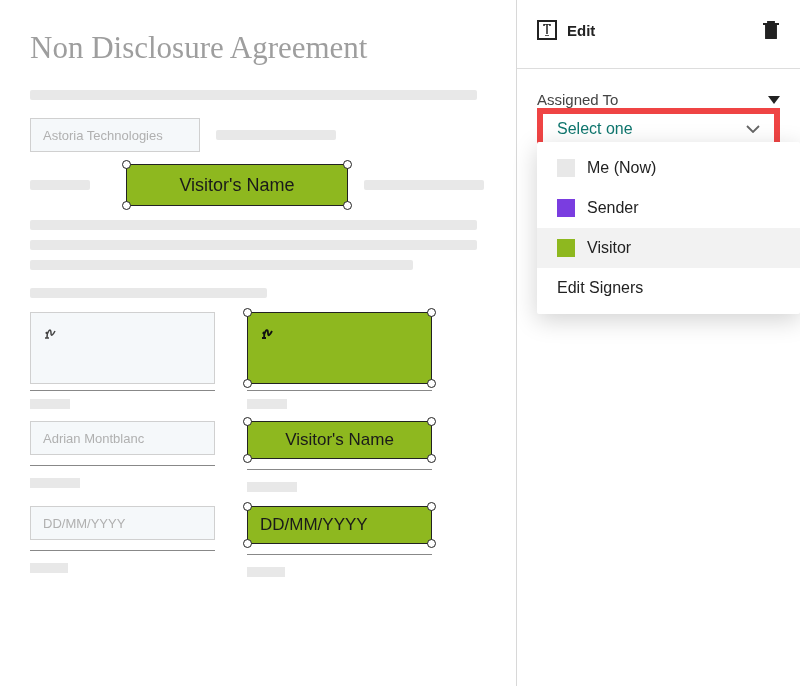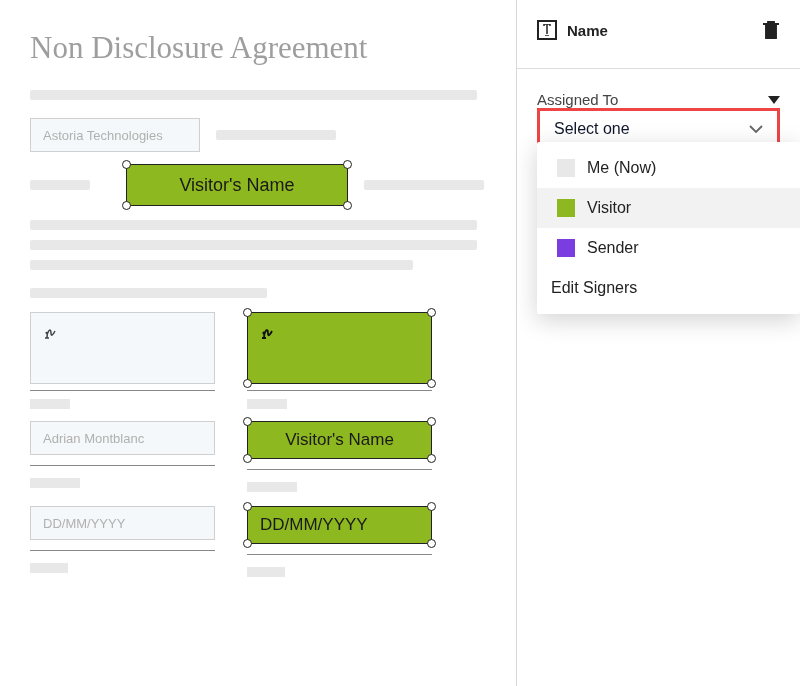--- a/index.html
+++ b/index.html
@@ -201,28 +201,28 @@
       color: #444;
     }
     .triangle-down {
       width: 0;
       height: 0;
       border-left: 6px solid transparent;
       border-right: 6px solid transparent;
       border-top: 8px solid #222;
     }
     .select-box {
-      border: 3px solid #ef4444;
+      border: 6px solid #ef4444;
       height: 42px;
       display: flex;
       align-items: center;
       justify-content: space-between;
       padding: 12px 14px;
       font-size: 16px;
-      color: #0f172a;
+      color: #0f766e;
       cursor: pointer;
     }
     .chevron {
       width: 14px;
       height: 8px;
     }
     .dropdown {
       position: absolute;
       top: 142px;
       left: 20px;
@@ -245,21 +245,21 @@
       background: #f2f2f2;
     }
     .color-swatch {
       width: 18px;
       height: 18px;
     }
     .swatch-gray { background: #e8e8e8; }
     .swatch-purple { background: #7a3de0; }
     .swatch-green { background: #8eb81f; }
     .dropdown-item.edit {
-      padding-left: 14px;
+      padding-left: 20px;
     }
     .divider {
       height: 1px;
       background: #ddd;
       margin: 0 18px;
       margin-top: 26px;
     }
   </style>
 </head>
 <body>
@@ -364,21 +364,21 @@
   </div>
 
   <div class="props-panel">
     <div class="props-header">
       <div class="props-header-left">
         <div class="text-icon">
           <svg width="8" height="12" viewBox="0 0 8 12">
               <path d="M4 0 L4 10 M2 12 L6 12 M1 0 L7 0 M1 0 L1 2 M7 0 L7 2" stroke="#222" stroke-width="1.5" fill="none"></path>
             </svg>
         </div>
-        <span class="props-title">Name</span>
+        <span class="props-title">Edit</span>
       </div>
       <svg class="trash-icon" viewBox="0 0 18 20">
         <path d="M2 4 L16 4 M6 4 L6 2 L12 2 L12 4 M4 4 L4 18 L14 18 L14 4" stroke="#222" stroke-width="1.8" fill="#222"></path>
         <rect x="3.5" y="5" width="11" height="13" fill="#222"></rect>
         <rect x="1" y="3" width="16" height="2" fill="#222"></rect>
         <rect x="6" y="1" width="6" height="2" fill="#222"></rect>
       </svg>
     </div>
 
     <div class="divider" style="margin:0 -20px 22px -20px;"></div>
@@ -393,26 +393,26 @@
       <svg class="chevron" viewBox="0 0 14 8">
         <path d="M1 1 L7 7 L13 1" stroke="#666" stroke-width="1.8" fill="none"></path>
       </svg>
     </div>
 
     <div class="dropdown">
       <div class="dropdown-item">
         <div class="color-swatch swatch-gray"></div>
         <span>Me (Now)</span>
       </div>
+      <div class="dropdown-item">
+        <div class="color-swatch swatch-purple"></div>
+        <span>Sender</span>
+      </div>
       <div class="dropdown-item hover">
         <div class="color-swatch swatch-green"></div>
         <span>Visitor</span>
       </div>
-      <div class="dropdown-item">
-        <div class="color-swatch swatch-purple"></div>
-        <span>Sender</span>
-      </div>
       <div class="dropdown-item edit">
         <span>Edit Signers</span>
       </div>
     </div>
   </div>
 </div>
 
 </body></html>

